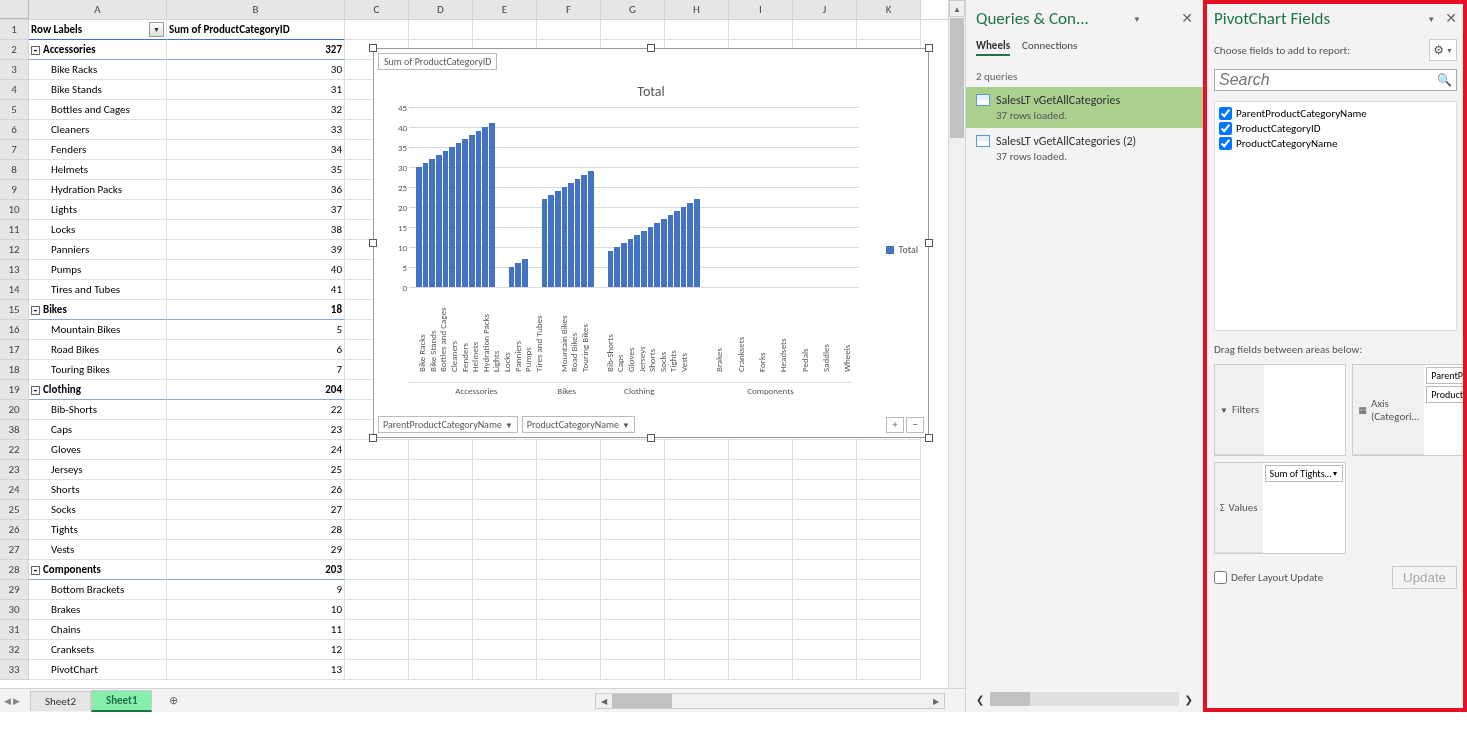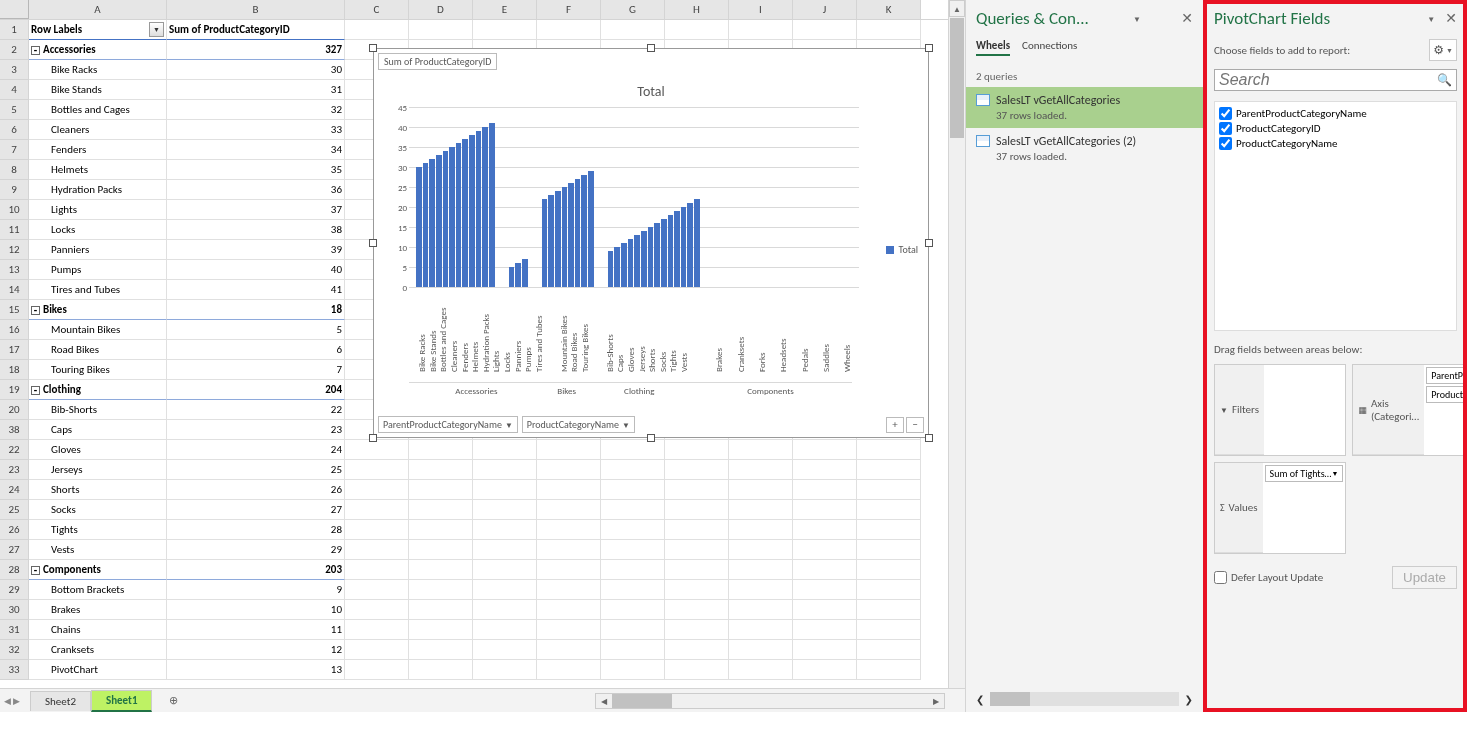--- a/index.html
+++ b/index.html
@@ -63,21 +63,21 @@
 .chart-filter-row { position: absolute; left: 4px; bottom: 4px; right: 4px; display: flex; gap: 4px; align-items: center; }
 .chart-filter { border: 1px solid #bbb; background: #fff; padding: 1px 4px; font-size: 10px; color: #595959; display: flex; align-items: center; gap: 3px; }
 .plusminus { margin-left: auto; display: flex; gap: 2px; }
 .pm-btn { width: 18px; height: 16px; border: 1px solid #bbb; background: #fff; text-align: center; line-height: 14px; font-size: 11px; color: #595959; }
 
 
 .tab-bar { position: absolute; left: 0; bottom: 0; height: 24px; width: 965px; background: #f3f3f3; border-top: 1px solid #d4d4d4; display: flex; align-items: center; padding-left: 30px; }
 .nav-arrows { position: absolute; left: 4px; display: flex; gap: 2px; color: #888; }
 .nav-arrows span { font-size: 9px; cursor: pointer; }
 .sheet-tab { padding: 3px 14px; border: 1px solid #ccc; border-bottom: none; background: #e6e6e6; color: #333; font-size: 11px; cursor: pointer; }
-.sheet-tab.active { background: #bef264; border-bottom: 2px solid #217346; color: #217346; font-weight: bold; }
+.sheet-tab.active { background: #86efac; border-bottom: 2px solid #217346; color: #217346; font-weight: bold; }
 .new-sheet { width: 22px; height: 22px; border: 1px solid transparent; border-radius: 50%; text-align: center; line-height: 20px; margin-left: 10px; color: #666; }
 .hscroll-bar { position: absolute; right: 20px; bottom: 3px; width: 350px; height: 16px; background: #f0f0f0; border: 1px solid #ccc; display: flex; }
 .hscroll-bar .arrow { width: 16px; text-align: center; font-size: 8px; line-height: 14px; color: #666; }
 .hscroll-bar .track { flex: 1; position: relative; }
 .hscroll-bar .thumb { position: absolute; left: 0; width: 60px; height: 100%; background: #c1c1c1; }
 
 
 .pane-header { display: flex; align-items: center; justify-content: space-between; padding: 8px 10px 4px; color: #217346; font-size: 17px; }
 .pane-header .title { white-space: nowrap; overflow: hidden; text-overflow: ellipsis; }
 .pane-header .close { color: #666; font-size: 14px; cursor: pointer; }

